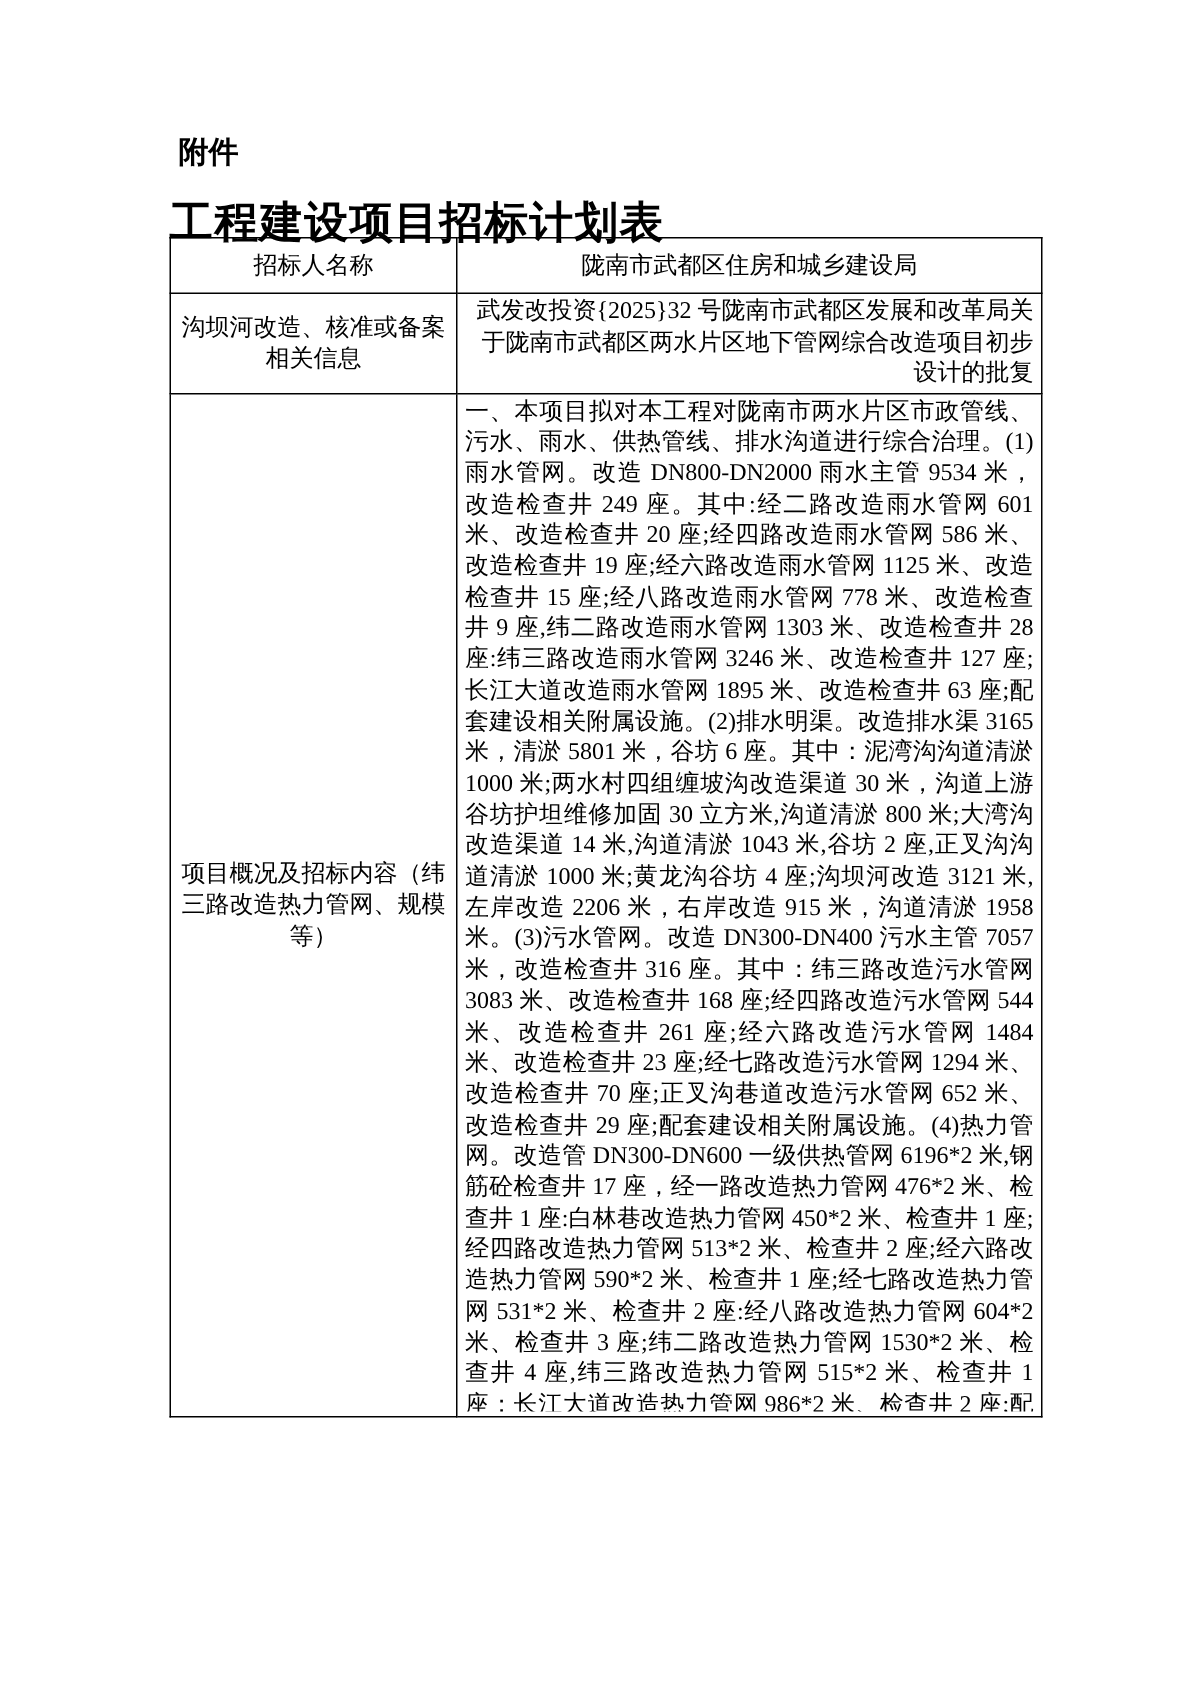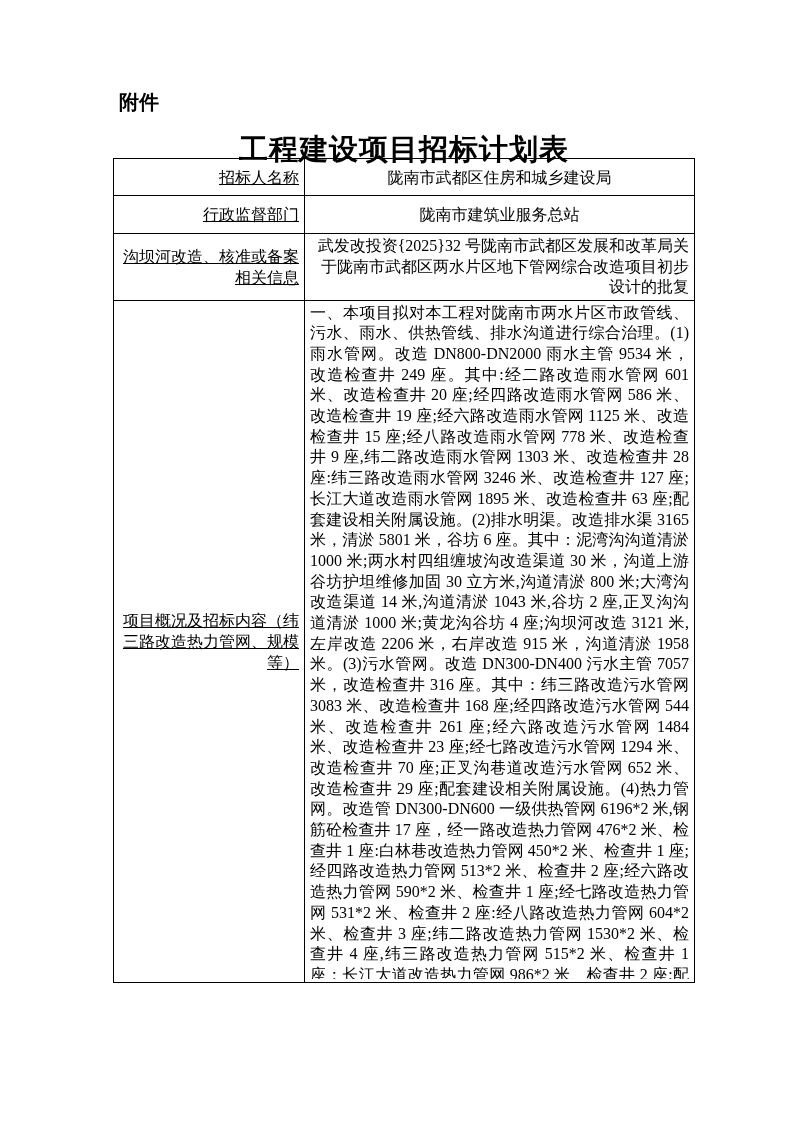--- a/index.html
+++ b/index.html
@@ -21,21 +21,21 @@
     top: 92px;
     font-size: 20px;
     font-weight: bold;
     line-height: 20px;
   }
   .doc-title {
     position: absolute;
     left: 113px;
     top: 111px;
     width: 582px;
-    text-align: center;
+    text-align: left;
     font-size: 29px;
     font-weight: bold;
     line-height: 38px;
     letter-spacing: 1px;
     white-space: nowrap;
   }
   table.bid-table {
     position: absolute;
     left: 113px;
     top: 158px;
@@ -45,23 +45,22 @@
   }
   table.bid-table td {
     border: 1.5px solid #000000;
     font-size: 16px;
     line-height: 21px;
     padding: 2px 5px;
     overflow: hidden;
   }
   td.label-cell {
     width: 180px;
-    text-align: right;
+    text-align: center;
     vertical-align: middle;
-    text-decoration: underline;
   }
   td.value-cell {
     text-align: center;
     vertical-align: middle;
     margin-left: 33px;
   }
   tr.row-1 { height: 37px; }
   tr.row-2 { height: 40px; }
   tr.row-3 { height: 38px; }
   tr.row-4 { height: 64px; }
@@ -89,24 +88,20 @@
 <div class="attachment">附件</div>
 
 <h1 class="doc-title">工程建设项目招标计划表</h1>
 
 <table class="bid-table">
   <tbody>
     <tr class="row-1">
       <td class="label-cell">招标人名称</td>
       <td class="value-cell">陇南市武都区住房和城乡建设局</td>
     </tr>
-    <tr class="row-3">
-      <td class="label-cell">行政监督部门</td>
-      <td class="value-cell">陇南市建筑业服务总站</td>
-    </tr>
     <tr class="row-4">
       <td class="label-cell">沟坝河改造、核准或备案相关信息</td>
       <td class="value-cell">武发改投资{2025}32 号陇南市武都区发展和改革局关于陇南市武都区两水片区地下管网综合改造项目初步设计的批复</td>
     </tr>
     <tr class="row-5">
       <td class="label-cell">项目概况及招标内容（纬三路改造热力管网、规模等）</td>
       <td class="value-cell value-cell-long">
         <div class="long-content">一、本项目拟对本工程对陇南市两水片区市政管线、污水、雨水、供热管线、排水沟道进行综合治理。(1)雨水管网。改造 DN800-DN2000 雨水主管 9534 米，改造检查井 249 座。其中:经二路改造雨水管网 601 米、改造检查井 20 座;经四路改造雨水管网 586 米、改造检查井 19 座;经六路改造雨水管网 1125 米、改造检查井 15 座;经八路改造雨水管网 778 米、改造检查井 9 座,纬二路改造雨水管网 1303 米、改造检查井 28 座:纬三路改造雨水管网 3246 米、改造检查井 127 座;长江大道改造雨水管网 1895 米、改造检查井 63 座;配套建设相关附属设施。(2)排水明渠。改造排水渠 3165 米，清淤 5801 米，谷坊 6 座。其中：泥湾沟沟道清淤 1000 米;两水村四组缠坡沟改造渠道 30 米，沟道上游谷坊护坦维修加固 30 立方米,沟道清淤 800 米;大湾沟改造渠道 14 米,沟道清淤 1043 米,谷坊 2 座,正叉沟沟道清淤 1000 米;黄龙沟谷坊 4 座;沟坝河改造 3121 米,左岸改造 2206 米，右岸改造 915 米，沟道清淤 1958 米。(3)污水管网。改造 DN300-DN400 污水主管 7057 米，改造检查井 316 座。其中：纬三路改造污水管网 3083 米、改造检查井 168 座;经四路改造污水管网 544 米、改造检查井 261 座;经六路改造污水管网 1484 米、改造检查井 23 座;经七路改造污水管网 1294 米、改造检查井 70 座;正叉沟巷道改造污水管网 652 米、改造检查井 29 座;配套建设相关附属设施。(4)热力管网。改造管 DN300-DN600 一级供热管网 6196*2 米,钢筋砼检查井 17 座，经一路改造热力管网 476*2 米、检查井 1 座:白林巷改造热力管网 450*2 米、检查井 1 座;经四路改造热力管网 513*2 米、检查井 2 座;经六路改造热力管网 590*2 米、检查井 1 座;经七路改造热力管网 531*2 米、检查井 2 座:经八路改造热力管网 604*2 米、检查井 3 座;纬二路改造热力管网 1530*2 米、检查井 4 座,纬三路改造热力管网 515*2 米、检查井 1 座；长江大道改造热力管网 986*2 米、检查井 2 座;配套建设相关附属设施。(5)穿路箱涵。</div>
       </td>
     </tr>

